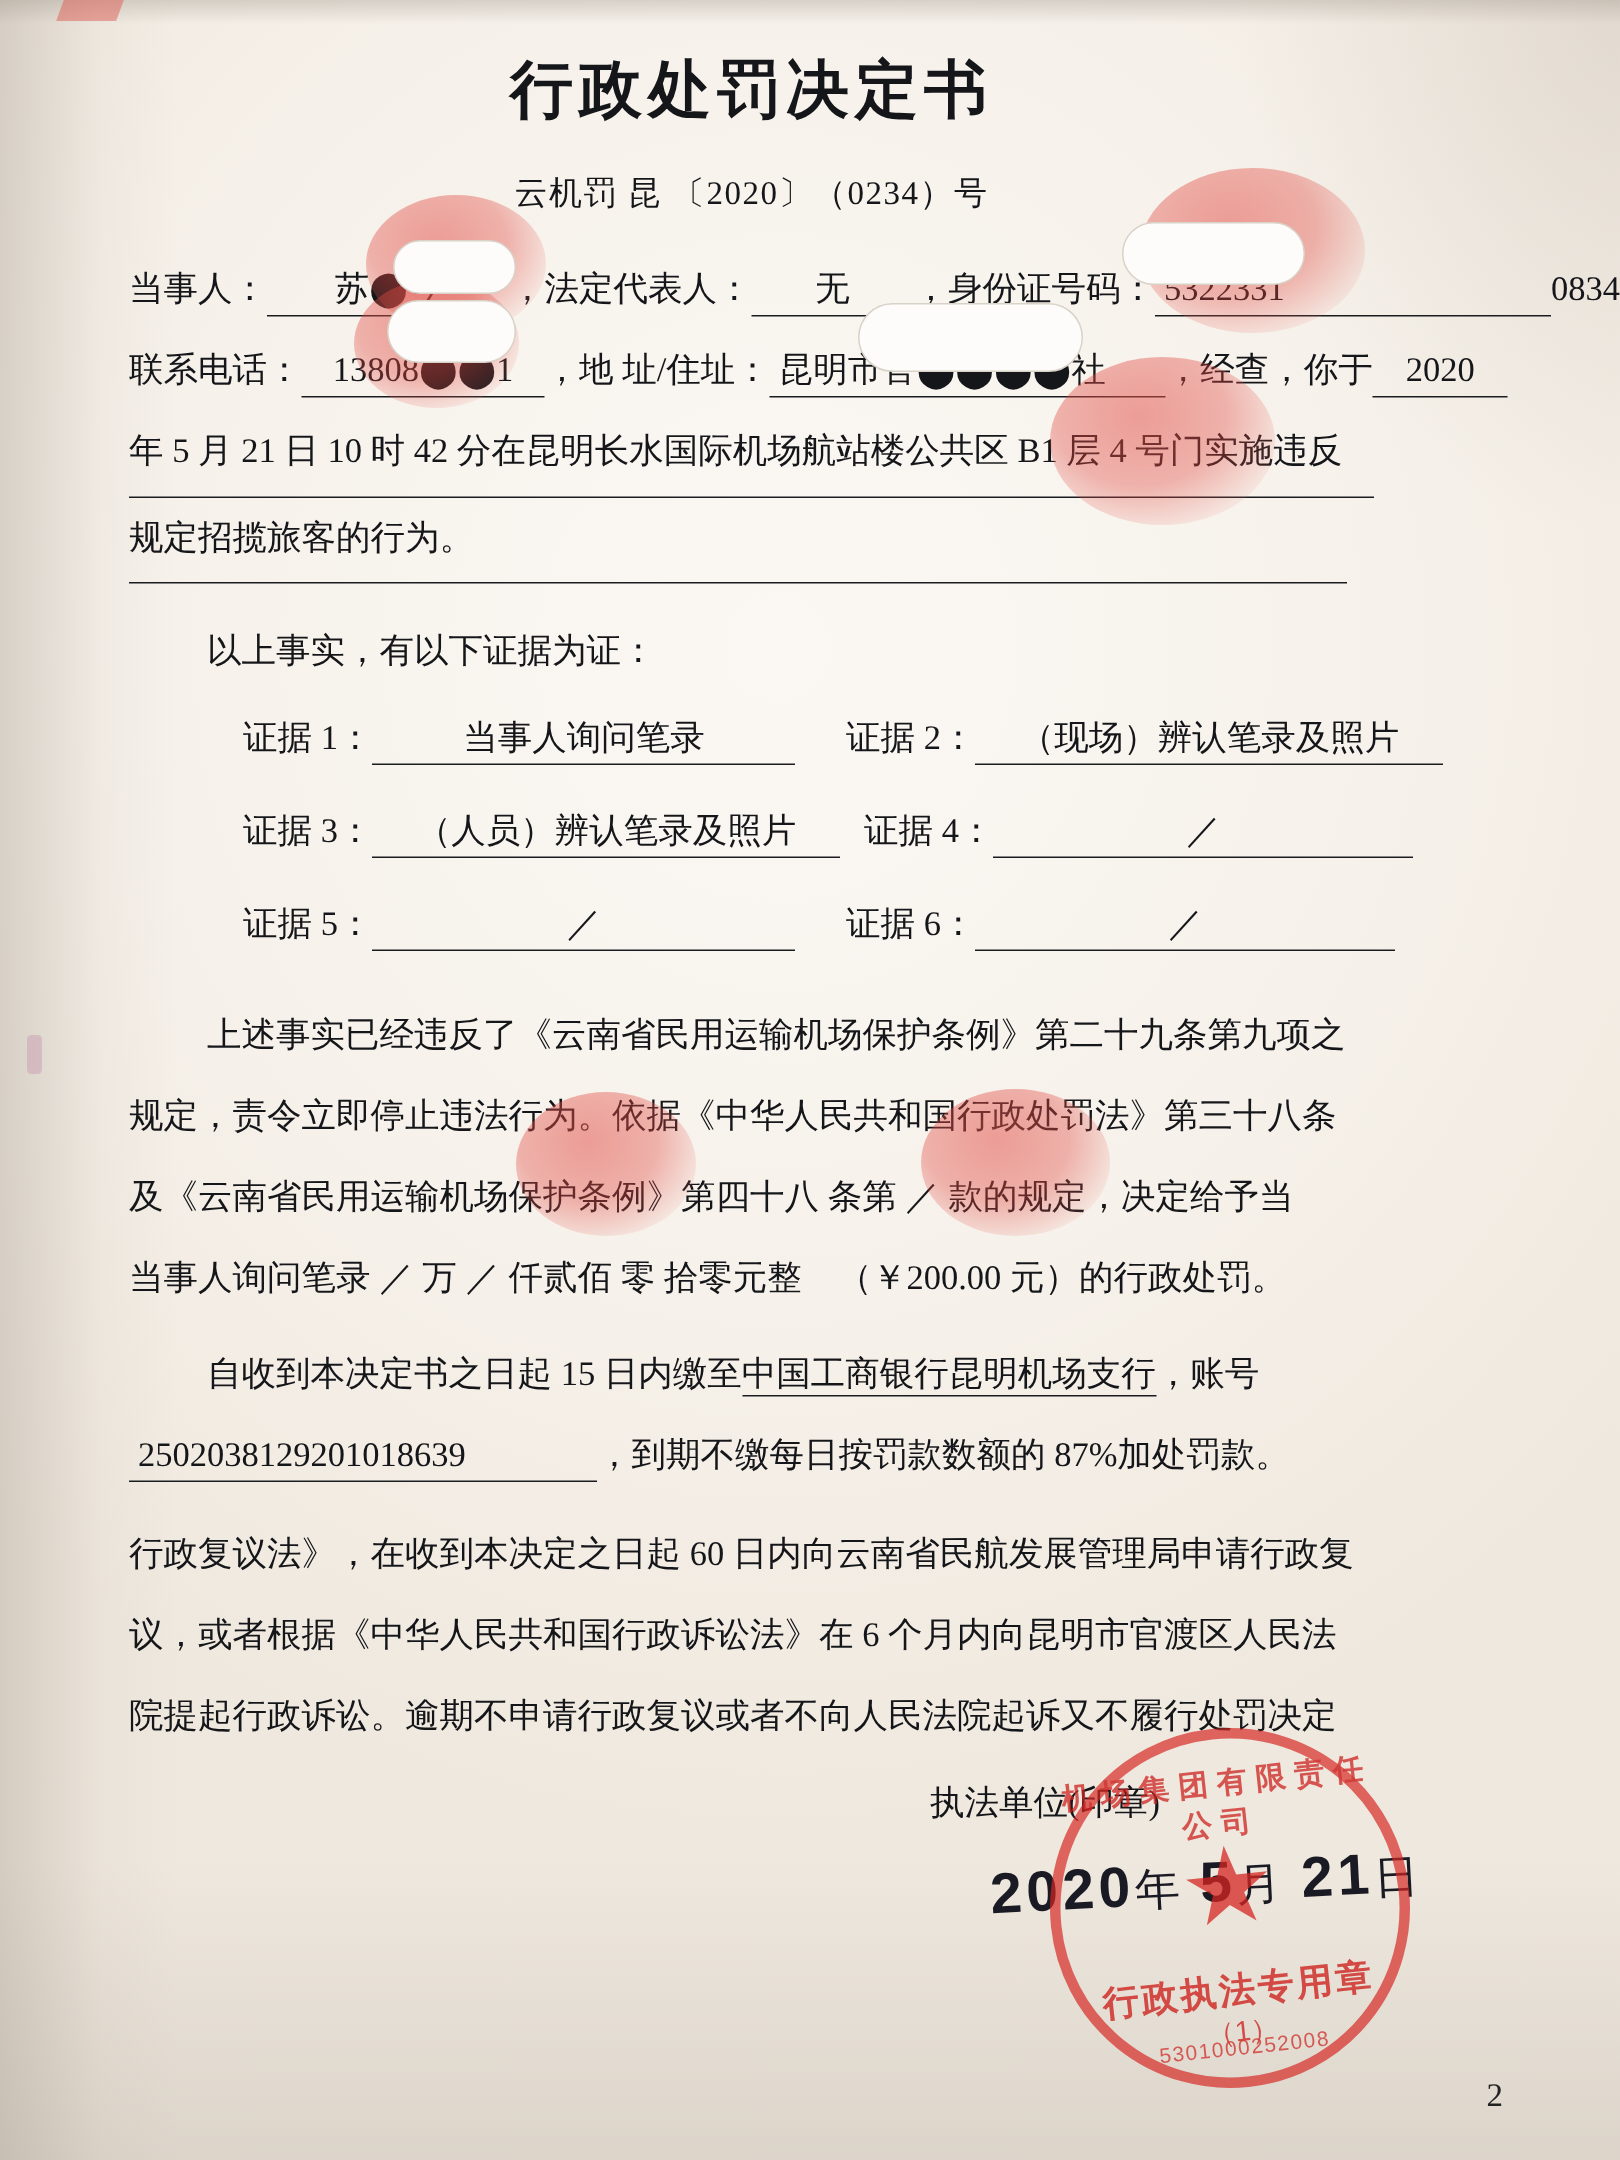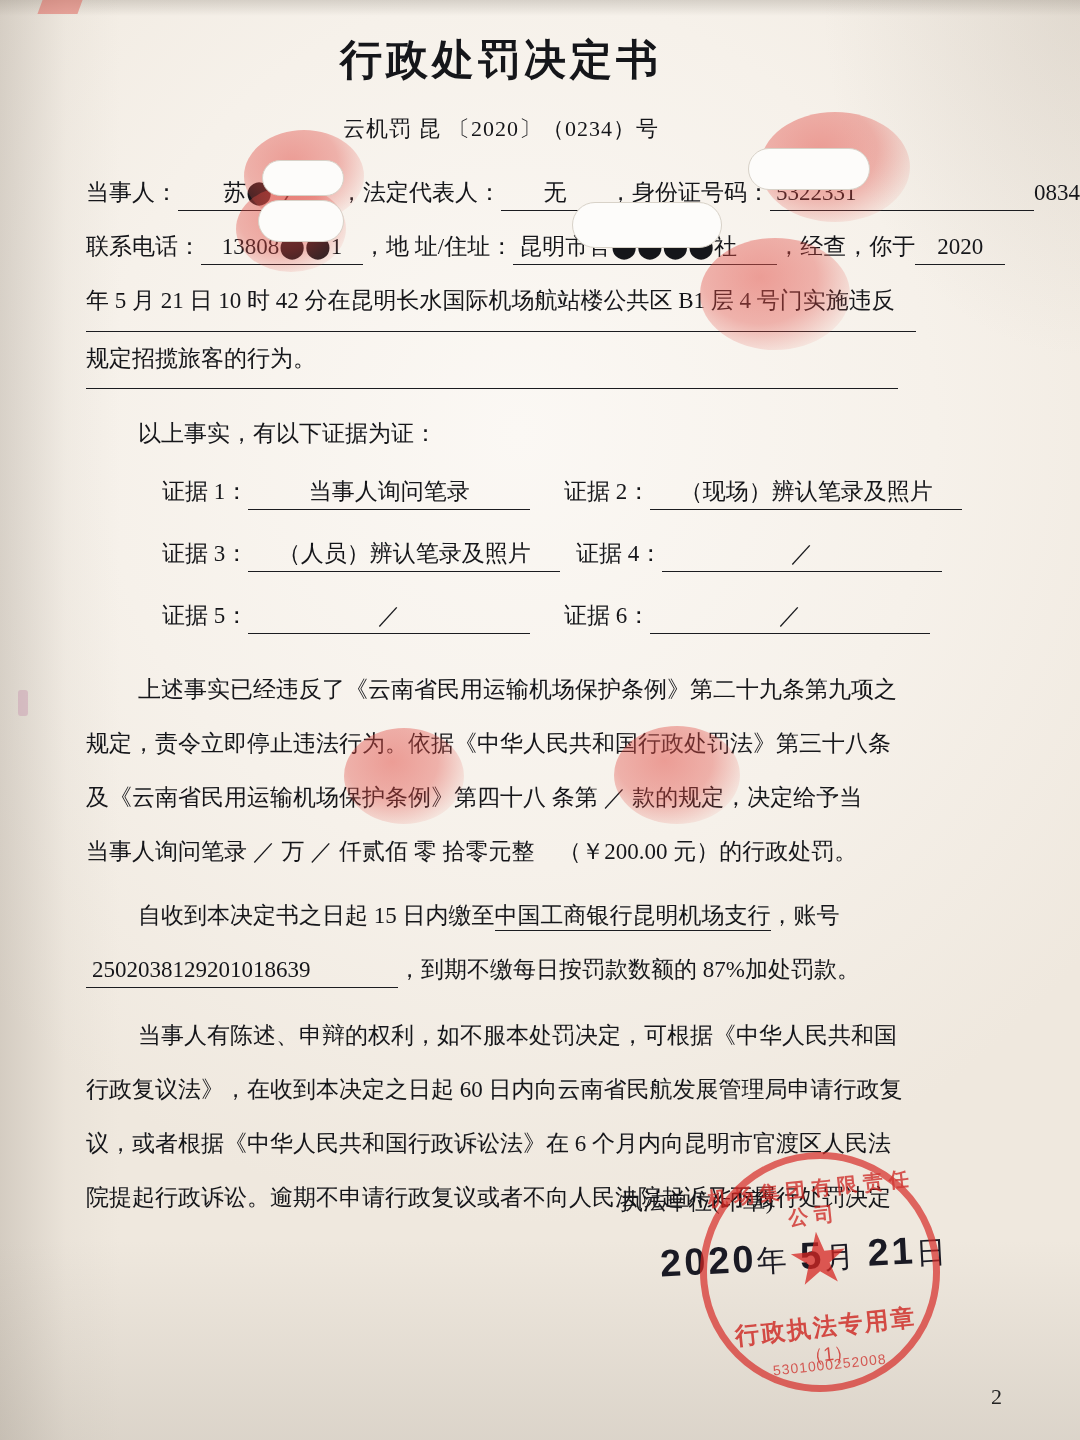--- a/index.html
+++ b/index.html
@@ -295,21 +295,20 @@
     <div class="para" style="margin-top:10px;">
       <p>
         <span>自收到本决定书之日起 15 日内缴至</span><span class="ul">中国工商银行昆明机场支行</span><span>，账号</span>
       </p>
       <p class="noindent">
         <span class="fill left" style="width:300px">2502038129201018639</span><span>，到期不缴每日按罚款数额的 87%加处罚款。</span>
       </p>
     </div>
 
     <div class="para" style="margin-top:12px;">
-      <p>当事人有陈述、申辩的权利，如不服本处罚决定，可根据《中华人民共和国</p>
       <p class="noindent">行政复议法》，在收到本决定之日起 60 日内向云南省民航发展管理局申请行政复</p>
       <p class="noindent">议，或者根据《中华人民共和国行政诉讼法》在 6 个月内向昆明市官渡区人民法</p>
       <p class="noindent">院提起行政诉讼。逾期不申请行政复议或者不向人民法院起诉又不履行处罚决定</p>
     </div>
 
   </div>
 
   <div class="seal-area">执法单位(印章)</div>
 
   <div class="handwrite-date">

